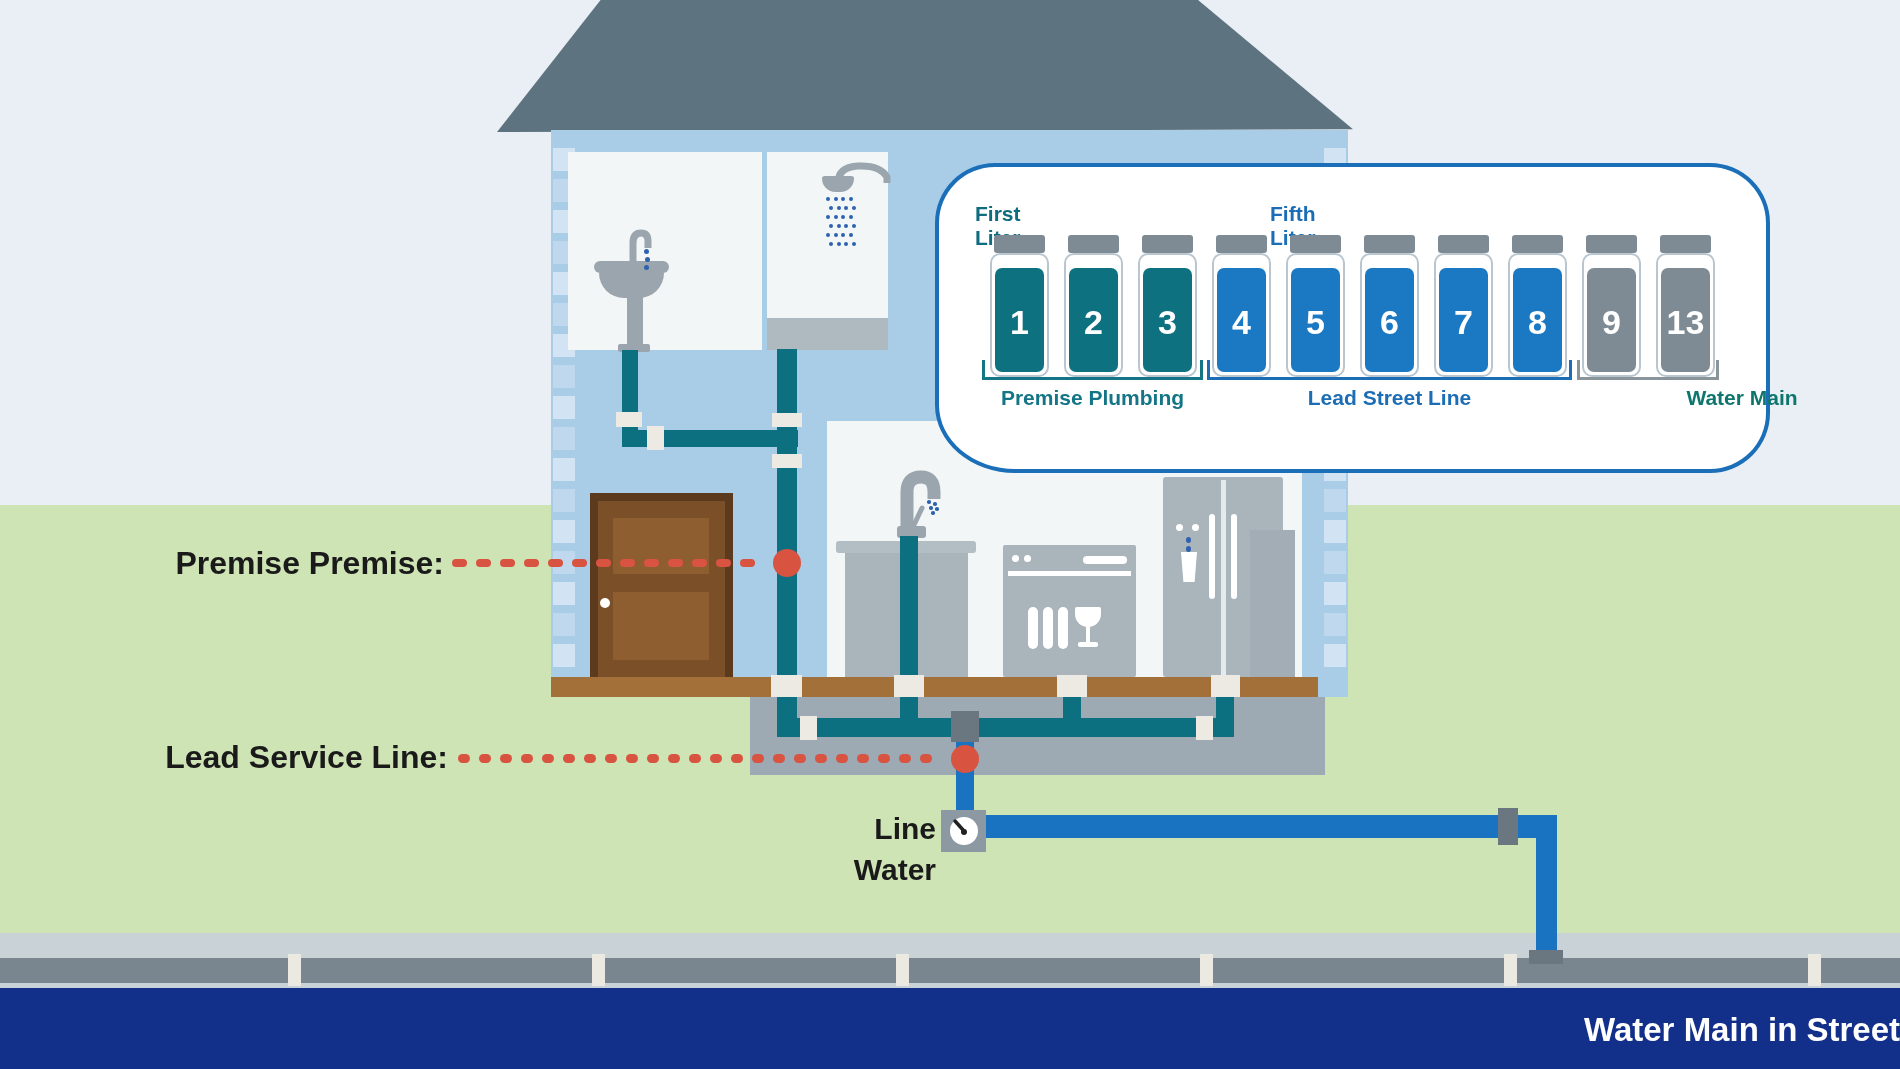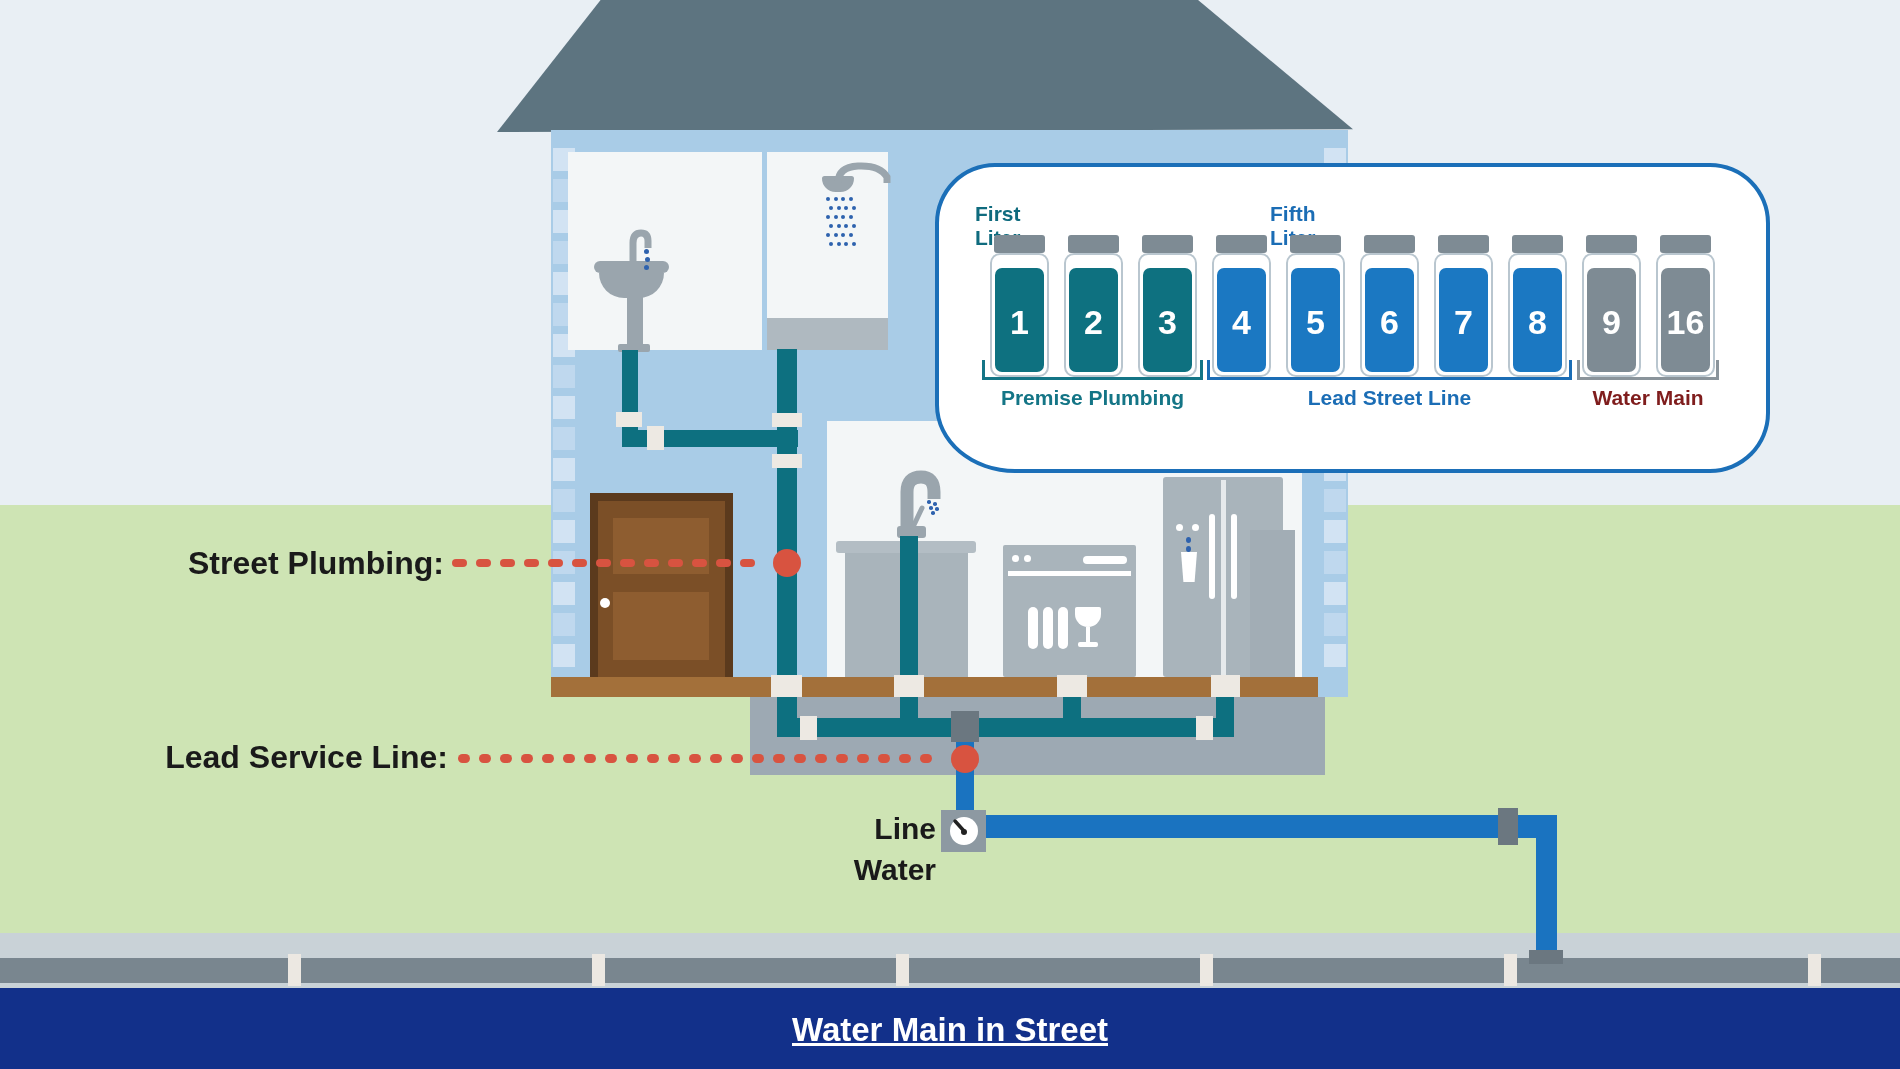--- a/index.html
+++ b/index.html
@@ -1,21 +1,21 @@
 <!DOCTYPE html>
 <html><head>
 <meta charset="utf-8">
 <style>
   html,body{margin:0;padding:0;background:#dfe6ea;}
   .canvas{position:relative;width:1900px;height:1069px;overflow:hidden;
           font-family:"Liberation Sans","DejaVu Sans",sans-serif;}
   .abs{position:absolute;}
   .txt{position:absolute;font-weight:bold;color:#1a1a1a;}
   .right{text-align:right;}
-  .center{text-align:center;text-decoration:underline;}
+  .center{text-align:right;}
   #bubble{position:absolute;left:935px;top:163px;width:835px;height:310px;
           background:#ffffff;border:4px solid #1b6fb8;box-sizing:border-box;
           border-radius:60px 60px 60px 60px;border-bottom-left-radius:80px 68px;}
   .liter{position:absolute;font-weight:bold;font-size:21px;}
   .grouplabel{position:absolute;font-weight:bold;font-size:21px;text-align:center;}
   .bottle-num{position:absolute;inset:0;display:flex;align-items:center;justify-content:center;
               color:#fff;font-weight:bold;font-size:34px;padding-top:4px;}
   svg{position:absolute;left:0;top:0;}
 </style>
 </head>
@@ -243,31 +243,31 @@
       <div class="grouplabel" style="left: 1207px; top: 386px; width: 365px; color: rgb(27, 109, 181);">Lead Street Line</div>
       <div class="abs" style="left: 1586px; top: 235px; width: 51px; height: 18px; background: rgb(126, 139, 148); border-radius: 3px;"></div>
       <div class="abs" style="left: 1582px; top: 253px; width: 59px; height: 124px; background: rgb(255, 255, 255); border: 2px solid rgb(185, 198, 207); box-sizing: border-box; border-radius: 10px;">
         <div class="abs" style="background: rgb(126, 139, 148); inset: 13px 3px 3px; width: auto; height: auto; border-radius: 7px;">
           <div class="bottle-num">9</div>
         </div>
       </div>
       <div class="abs" style="left: 1660px; top: 235px; width: 51px; height: 18px; background: rgb(126, 139, 148); border-radius: 3px;"></div>
       <div class="abs" style="left: 1656px; top: 253px; width: 59px; height: 124px; background: rgb(255, 255, 255); border: 2px solid rgb(185, 198, 207); box-sizing: border-box; border-radius: 10px;">
         <div class="abs" style="background: rgb(126, 139, 148); inset: 13px 3px 3px; width: auto; height: auto; border-radius: 7px;">
-          <div class="bottle-num">16</div>
+          <div class="bottle-num">13</div>
         </div>
       </div>
       <div class="abs" style="left: 1577px; top: 377px; width: 142px; height: 3px; background: rgb(138, 148, 155);"></div>
       <div class="abs" style="left: 1577px; top: 360px; width: 3px; height: 20px; background: rgb(138, 148, 155);"></div>
       <div class="abs" style="left: 1716px; top: 360px; width: 3px; height: 20px; background: rgb(138, 148, 155);"></div>
-      <div class="grouplabel" style="left: 1577px; top: 386px; width: 142px; color: #7f1d1d;">Water Main</div>
+      <div class="grouplabel" style="left: 1671px; top: 386px; width: 142px; color: #0f766e;">Water Main</div>
     </div>
 
   <div id="fg" class="abs">
-    <div class="txt right" style="left:100px;top:545px;width:344px;font-size:32px;">Street Plumbing:</div>
+    <div class="txt right" style="left:100px;top:545px;width:344px;font-size:32px;">Premise Premise:</div>
     <div class="txt right" style="left:100px;top:739px;width:348px;font-size:32px;">Lead Service Line:</div>
     <div class="txt right" style="left:740px;top:812px;width:196px;font-size:30px;">Line</div>
     <div class="txt right" style="left:740px;top:853px;width:196px;font-size:30px;">Water</div>
     <div class="txt center" style="left:0;top:1011px;width:1900px;font-size:33px;color:#ffffff;">Water Main in Street</div>
   <div class="abs" style="left: 452px; top: 559px; width: 15px; height: 8px; background: rgb(216, 83, 64); border-radius: 4px;"></div>
       <div class="abs" style="left: 476px; top: 559px; width: 15px; height: 8px; background: rgb(216, 83, 64); border-radius: 4px;"></div>
       <div class="abs" style="left: 500px; top: 559px; width: 15px; height: 8px; background: rgb(216, 83, 64); border-radius: 4px;"></div>
       <div class="abs" style="left: 524px; top: 559px; width: 15px; height: 8px; background: rgb(216, 83, 64); border-radius: 4px;"></div>
       <div class="abs" style="left: 548px; top: 559px; width: 15px; height: 8px; background: rgb(216, 83, 64); border-radius: 4px;"></div>
       <div class="abs" style="left: 572px; top: 559px; width: 15px; height: 8px; background: rgb(216, 83, 64); border-radius: 4px;"></div>

